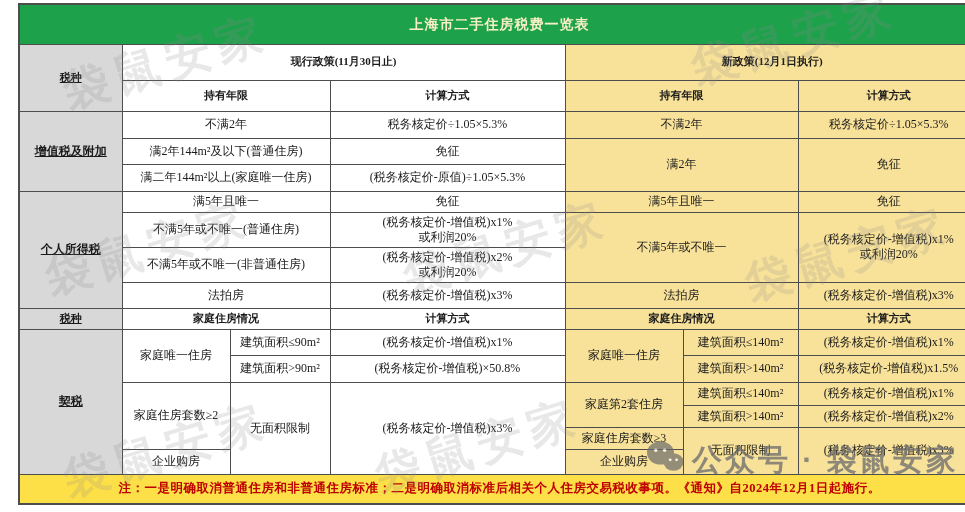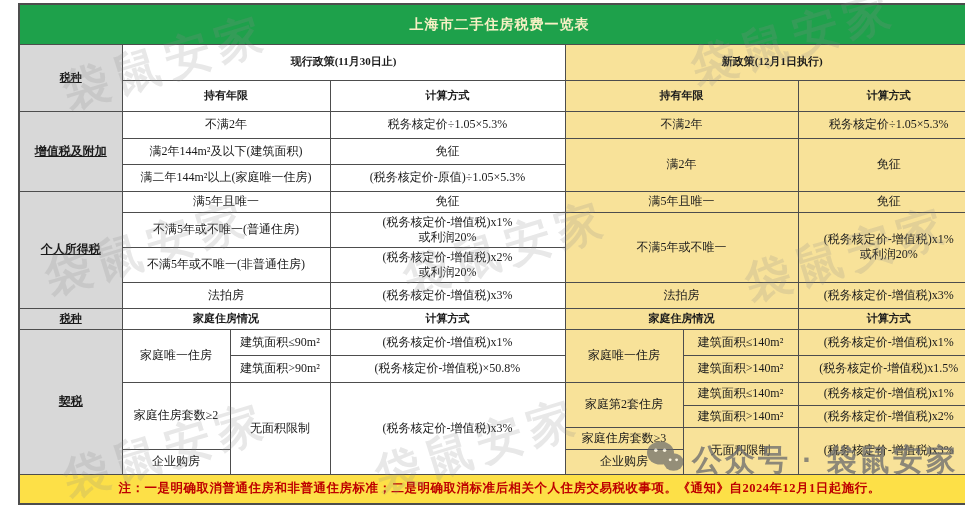--- a/index.html
+++ b/index.html
@@ -82,21 +82,21 @@
   </tr>
 
   <tr style="height:27px">
     <td rowspan="3" class="gray">增值税及附加</td>
     <td colspan="2">不满2年</td>
     <td>税务核定价÷1.05×5.3%</td>
     <td colspan="2" class="yellow">不满2年</td>
     <td class="yellow">税务核定价÷1.05×5.3%</td>
   </tr>
   <tr style="height:26px">
-    <td colspan="2">满2年144m²及以下(建筑面积)</td>
+    <td colspan="2">满2年144m²及以下(普通住房)</td>
     <td>免征</td>
     <td colspan="2" rowspan="2" class="yellow">满2年</td>
     <td rowspan="2" class="yellow">免征</td>
   </tr>
   <tr style="height:27px">
     <td colspan="2">满二年144m²以上(家庭唯一住房)</td>
     <td>(税务核定价-原值)÷1.05×5.3%</td>
   </tr>
 
   <tr style="height:21px">

